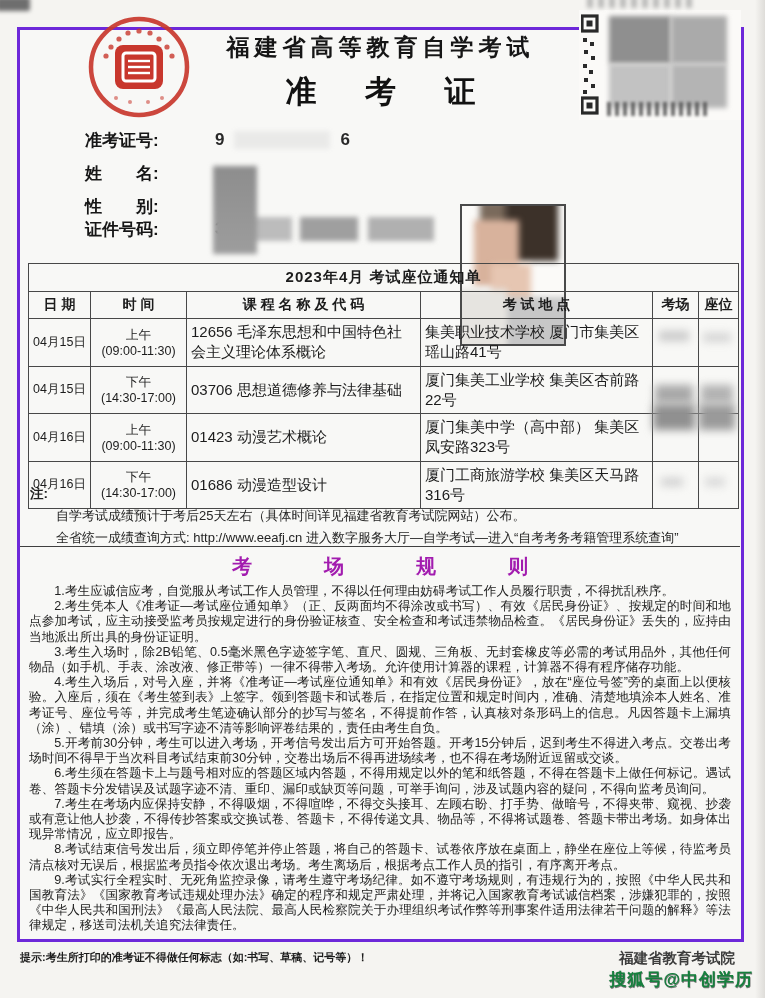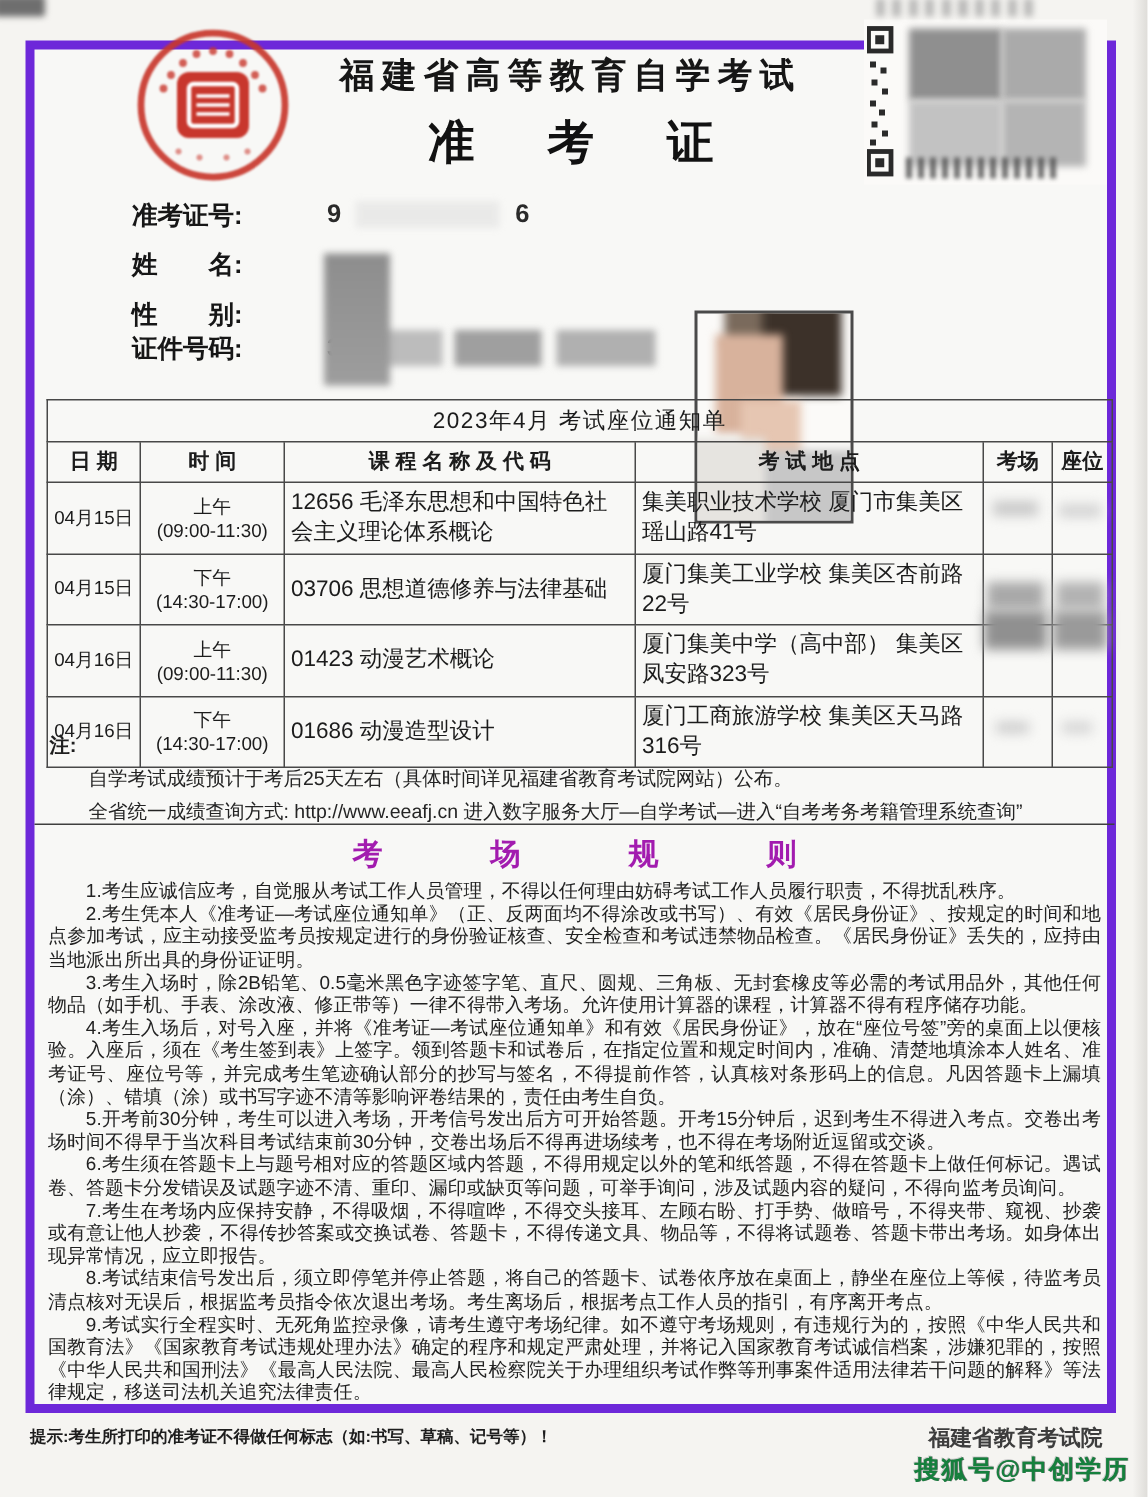--- a/index.html
+++ b/index.html
@@ -9,21 +9,21 @@
     background:#f5f4f1;
     font-family:"Liberation Sans","DejaVu Sans",sans-serif;
     color:#1f1f1f;
   }
   .scan-artifact-tl { position:absolute; left:-4px; top:-3px; width:34px; height:14px;
     background:#6e6e6e; filter:blur(2px); border-radius:2px; }
   .scan-edge-right { position:absolute; right:0; top:0; width:10px; height:100%;
     background:linear-gradient(to right, rgba(0,0,0,0), rgba(120,115,108,0.18)); }
 
   .frame { position:absolute; left:17px; top:27px; width:727px; height:915px;
-    border:6px solid #6d28d9; background:rgba(255,255,255,0.35); }
+    border:3px solid #6d28d9; background:rgba(255,255,255,0.35); }
 
   
   .seal { position:absolute; left:66px; top:-16px; width:106px; height:106px; filter:blur(0.7px); }
   .titles { position:absolute; left:50%; top:2px; transform:translateX(-50%); text-align:center; white-space:nowrap; }
   .org-title { font-size:23px; font-weight:bold; letter-spacing:5px; color:#161616; }
   .doc-title { margin-top:8px; font-size:31px; font-weight:bold; letter-spacing:20px; text-indent:20px; color:#111; }
   .qr-box { position:absolute; right:0px; top:-20px; width:162px; height:110px; background:#fbfaf8; }
   .qr-box svg { position:absolute; left:2px; top:2px; }
   .qr-mosaic { position:absolute; left:30px; top:6px; width:118px; height:92px; }
   .qr-mosaic div { position:absolute; filter:blur(2.5px); }
@@ -58,21 +58,21 @@
   .ph-hairL { left:18%; top:-4%; width:30%; height:20%; background:#7a6a5c; }
   .ph-face  { left:12%; top:10%; width:44%; height:48%; background:#d8b29c; }
   .ph-neck  { left:28%; top:42%; width:40%; height:34%; background:#e6c6b2; }
   .ph-shoulder { left:38%; top:66%; width:70%; height:40%; background:#c7c7c7; }
   .ph-jacket { left:-8%; top:60%; width:52%; height:46%; background:#e6e4e0; }
 
   
   table.exam { position:absolute; left:8px; top:233px; width:710px; border-collapse:collapse;
     table-layout:fixed; }
   table.exam th, table.exam td { border:1.6px solid #484848; color:#1c1c1c; position:relative; }
-  .tbl-title { font-size:15px; font-weight:normal; height:28px; text-align:center; letter-spacing:1px; }
+  .tbl-title { font-size:15px; font-weight:bold; height:28px; text-align:center; letter-spacing:1px; }
   th.colhead { font-size:14px; font-weight:bold; height:27px; text-align:center; }
   td.c-date, td.c-time { text-align:center; font-size:12.5px; height:41px; }
   td.c-course, td.c-loc { font-size:15px; padding:3px 4px; line-height:1.35; text-align:left; }
   .session { display:block; font-size:12.5px; }
   .smudge { position:absolute; filter:blur(4px); }
   .sm-r1a { left:6px; top:12px; width:30px; height:10px; background:#c9c9c9; }
   .sm-r1b { left:4px; top:14px; width:28px; height:9px; background:#d4d4d4; }
   .sm-r2a { left:2px; top:18px; width:38px; height:18px; background:#a8a8a8; }
   .sm-r2b { left:2px; top:18px; width:32px; height:18px; background:#b2b2b2; }
   .sm-r3a { left:0px; top:-10px; width:42px; height:26px; background:#909090; }

